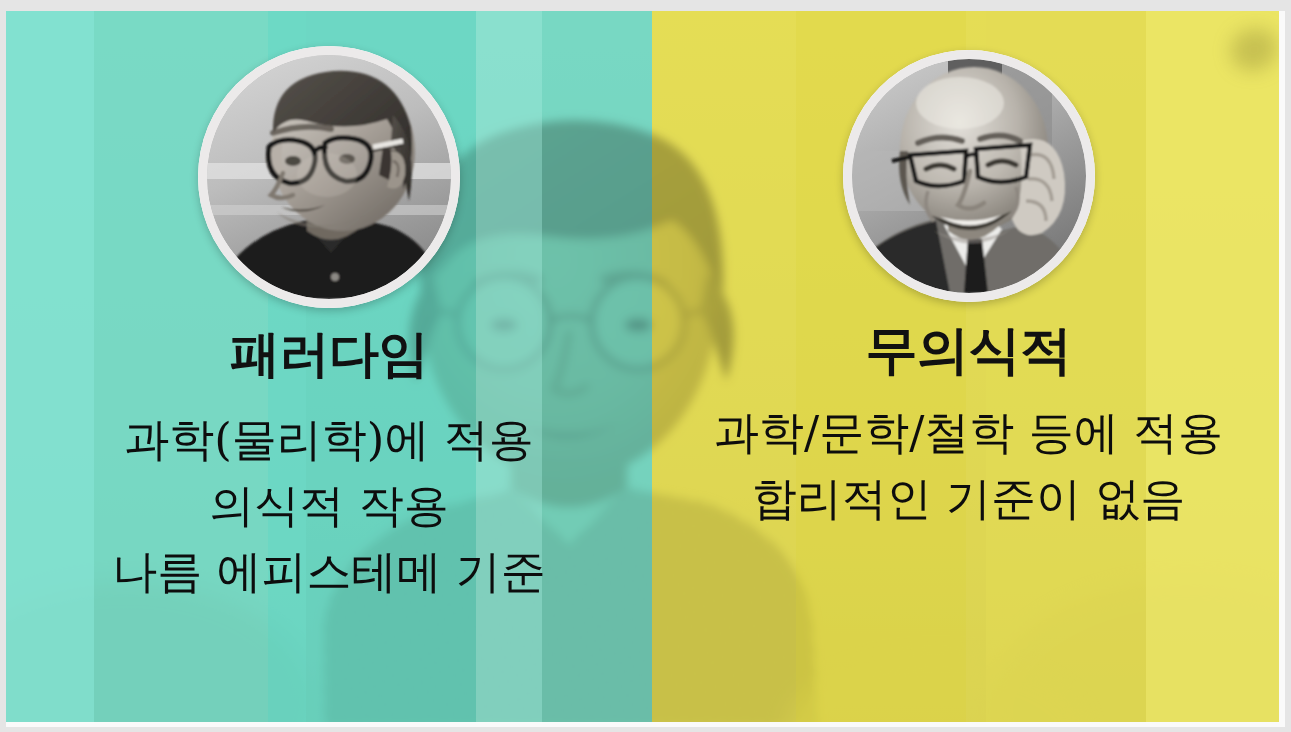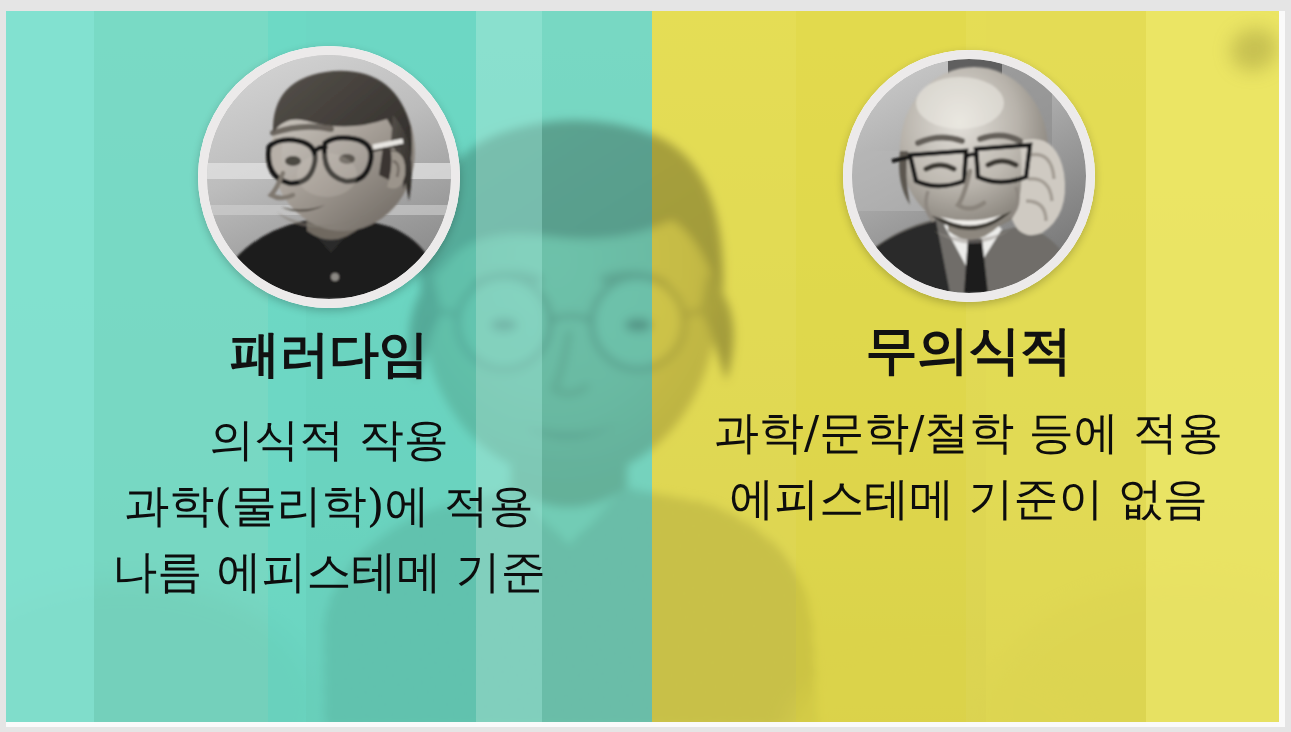--- a/index.html
+++ b/index.html
@@ -365,22 +365,22 @@
                 <ellipse cx="120" cy="120" rx="30" ry="22" fill="#cec9c1" opacity="0.25"></ellipse>
               </g>
             </svg>
           </div>
           <div class="ring"></div>
         </div>
 
         <div class="heading left-head">패러다임</div>
 
         <div class="body-lines left-body">
+          <span class="line">과학(물리학)에 적용</span>
           <span class="line">의식적 작용</span>
-          <span class="line">과학(물리학)에 적용</span>
           <span class="line">나름 에피스테메 기준</span>
         </div>
       </div>
 
       <div class="col right-col">
 
         <div class="avatar avatar-foucault">
           <div class="photo">
             <svg viewBox="0 0 234 234" preserveAspectRatio="xMidYMid slice">
               <defs>
@@ -454,21 +454,21 @@
               </g>
             </svg>
           </div>
           <div class="ring"></div>
         </div>
 
         <div class="heading right-head">무의식적</div>
 
         <div class="body-lines right-body">
           <span class="line">과학/문학/철학 등에 적용</span>
-          <span class="line">에피스테메 기준이 없음</span>
+          <span class="line">합리적인 기준이 없음</span>
         </div>
       </div>
     </div>
 
     <div class="right-sliver"></div>
     <div class="bottom-sliver"></div>
   </div>
 </div>
 
 </body></html>

